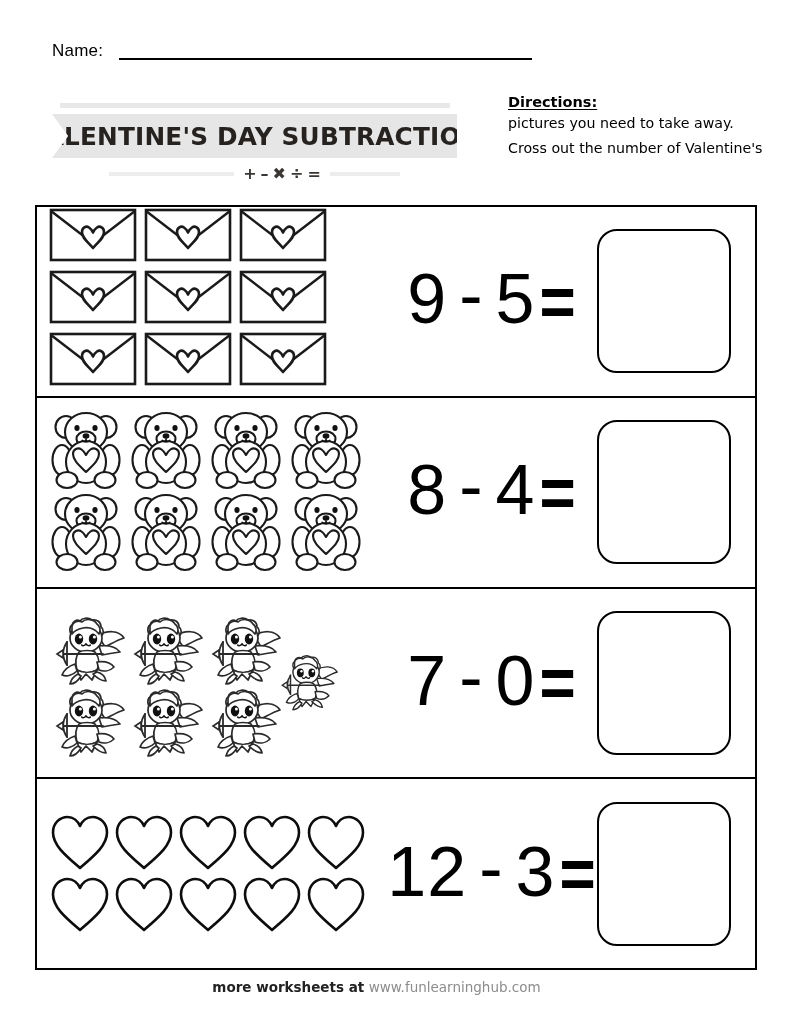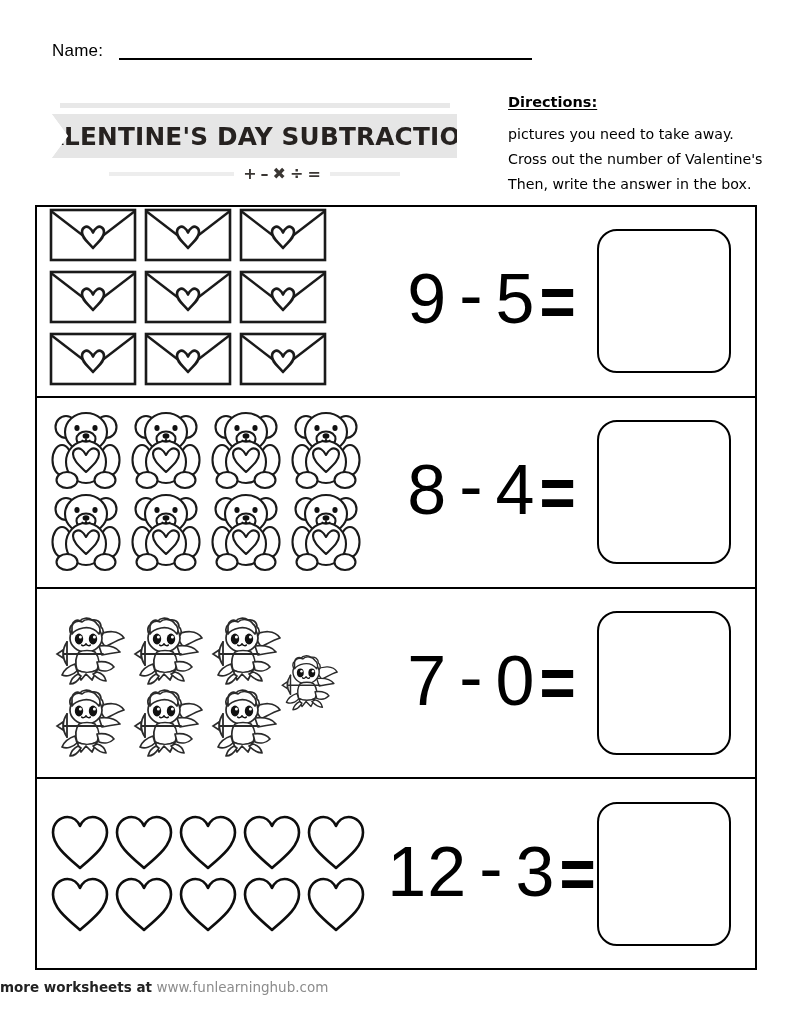--- a/index.html
+++ b/index.html
@@ -127,21 +127,21 @@
     left: 508px;
     top: 94px;
     width: 262px;
   }
   .dir-title {
     font-size: 14.5px;
     font-weight: bold;
     color: #000;
     text-decoration: underline;
     text-underline-offset: 2px;
-    margin-bottom: 12px;
+    margin-bottom: 1px;
     font-family: "DejaVu Sans", sans-serif;
   }
   .dir-line {
     font-size: 14.2px;
     color: #000;
     line-height: 25px;
     white-space: nowrap;
     font-family: "DejaVu Sans", sans-serif;
   }
 
@@ -208,21 +208,21 @@
     background: #fff;
     flex: none;
   }
 
   
   .footer {
     position: absolute;
     left: 0;
     top: 978px;
     width: 791px;
-    text-align: left;
+    text-align: center;
     padding-right: 38px;
   }
   .footer-strong {
     font-size: 13.5px;
     font-weight: bold;
     color: #222;
     font-family: "DejaVu Sans", sans-serif;
   }
   .footer-url {
     font-size: 13.5px;
@@ -262,21 +262,20 @@
         <span>=</span>
       </span>
       <span class="sym-line right"></span>
     </div>
   </div>
 
   <div class="directions">
     <div class="dir-title">Directions:</div>
     <div class="dir-line">pictures you need to take away.</div>
     <div class="dir-line">Cross out the number of Valentine's</div>
-    <div class="dir-line">Then, write the answer in the box.</div>
   </div>
 
   <div class="table">
 
     <div class="row">
       <div class="pics">
         <div class="pic-grid" id="icons-0" style="width: 300px;">
             <div class="env-cell">
               <svg class="icon" width="88" height="54" viewBox="0 0 88 54">
     <rect x="2" y="2" width="84" height="50" fill="#fff" stroke="#1a1a1a" stroke-width="2.6"></rect>

